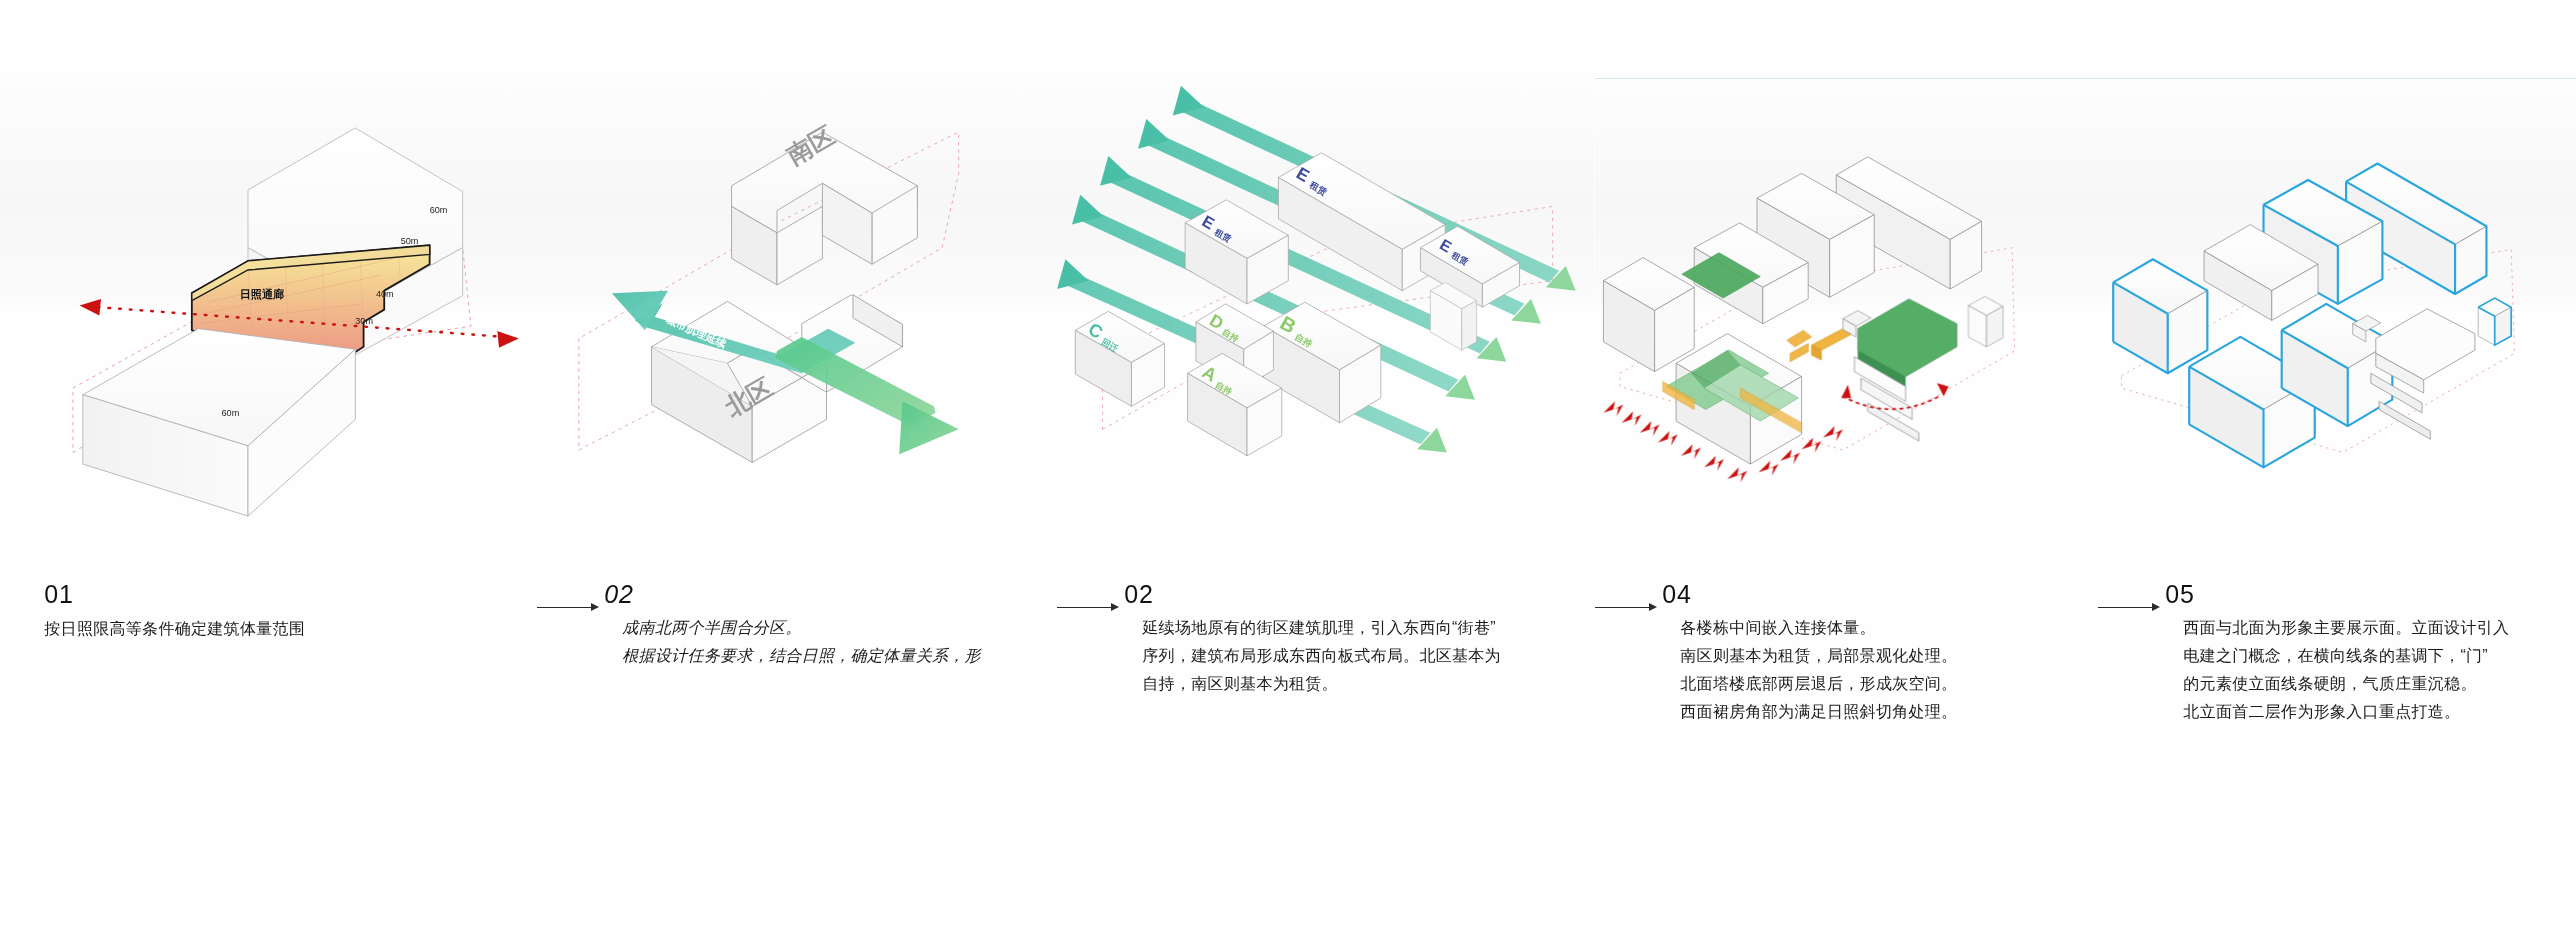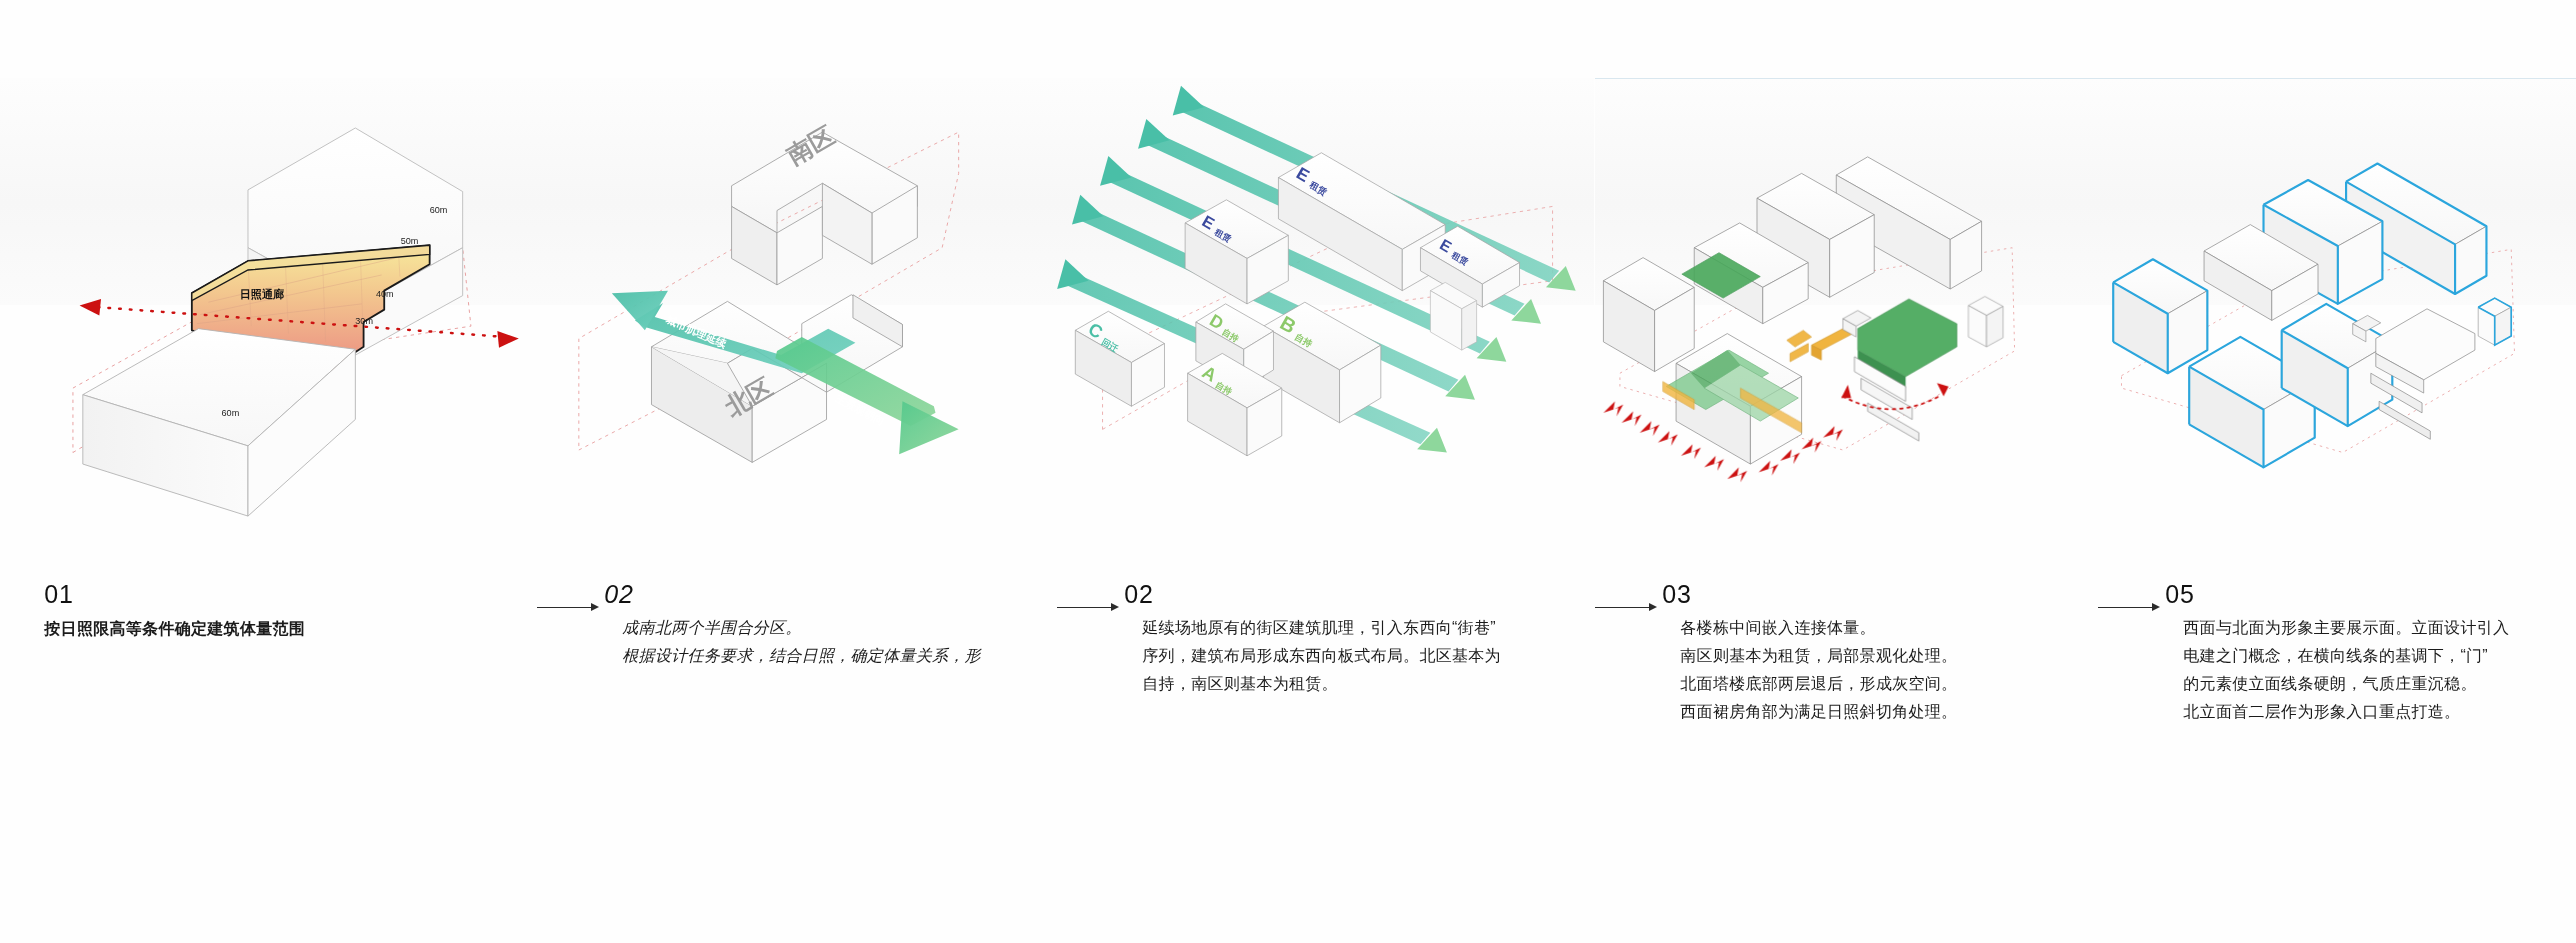--- a/index.html
+++ b/index.html
@@ -32,21 +32,21 @@
   .lead-arrow{width:64px;height:23px;position:relative;flex:0 0 auto;margin-top:13.2px;}
   .lead-arrow .shaft{position:absolute;left:0;top:50%;width:55px;height:1.3px;background:#2b2b2b;}
   .lead-arrow .head{position:absolute;right:1.7px;top:50%;margin-top:-4.1px;
         width:0;height:0;border-top:4.1px solid transparent;border-bottom:4.1px solid transparent;
         border-left:8.3px solid #2b2b2b;}
   .num{font-size:25px;letter-spacing:0.8px;color:#111;line-height:1;font-weight:400;}
   .cap-body{font-size:16px;line-height:1.75;color:#1b1b1b;letter-spacing:0.3px;}
   .cap-body div{white-space:pre;}
   .p1 .caption{left:41px;}
   .p1 .num{margin-left:0;}
-  .p1 .cap-body{margin-top:8.3px;font-weight:bold;}
+  .p1 .cap-body{margin-top:8.3px;}
   .p2 .caption{left:8px;font-style:italic;}
   .p3 .caption{left:0px;}
   .p4 .caption{left:0px;}
   .p5 .caption{left:0px;}
   .cap-text-wrap{padding-left:3.3px;}
   .cap-body-indent{margin-left:18px;margin-top:6.6px;}
 
   
   .svgwrap{position:absolute;left:0;top:0;width:100%;height:578px;}
   svg{display:block;overflow:visible;}
@@ -454,21 +454,21 @@
       </div>
     </div>
 
     <div class="caption">
       <div class="cap-row">
         <div class="lead-arrow">
           <div class="shaft"></div>
             <div class="head"></div>
         </div>
         <div class="cap-text-wrap">
-          <div class="num">03</div>
+          <div class="num">04</div>
           <div class="cap-body cap-body-indent">
             <div>各楼栋中间嵌入连接体量。</div>
             <div>南区则基本为租赁，局部景观化处理。</div>
             <div>北面塔楼底部两层退后，形成灰空间。</div>
             <div>西面裙房角部为满足日照斜切角处理。</div>
           </div>
         </div>
       </div>
     </div>
   </div>

